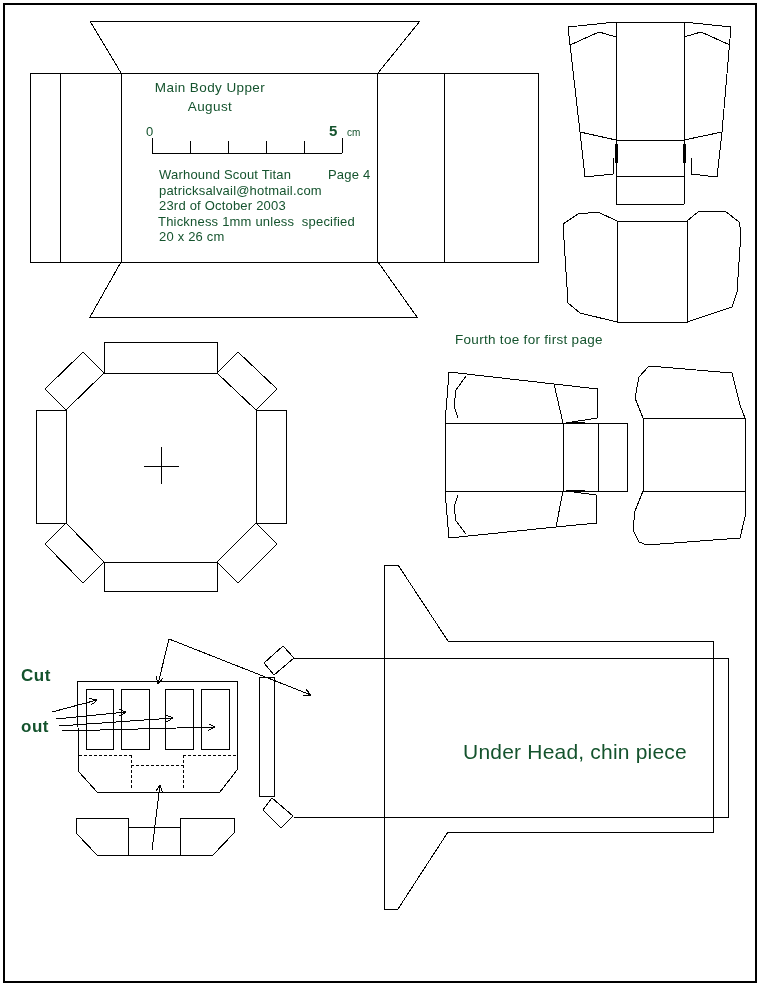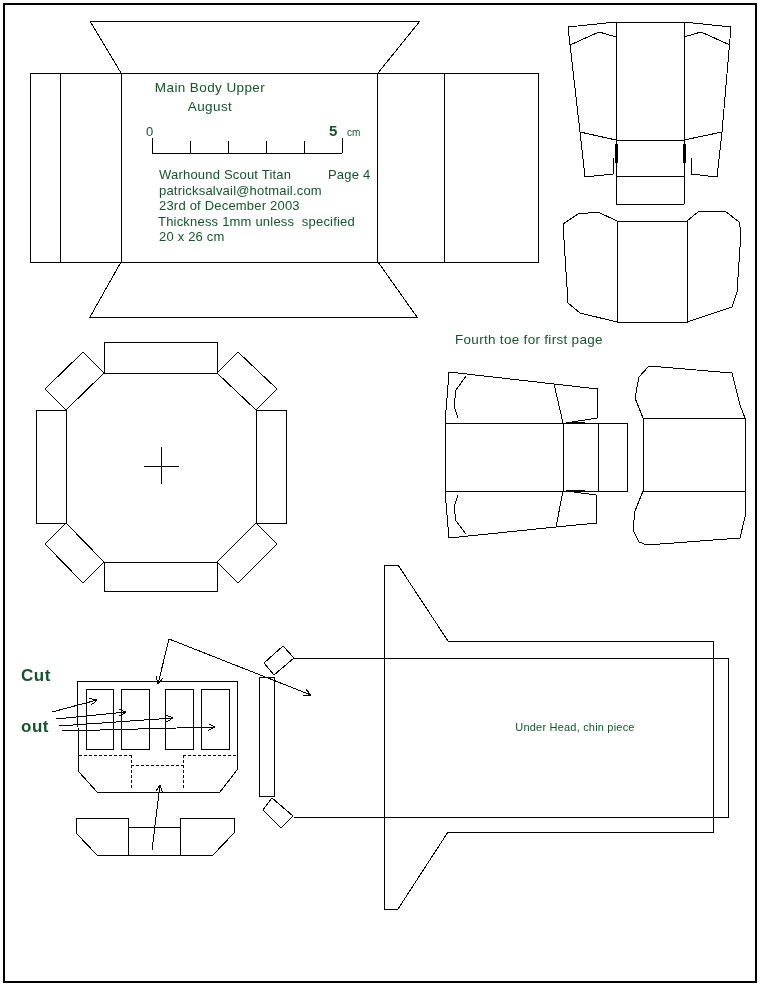--- a/index.html
+++ b/index.html
@@ -13,21 +13,21 @@
   }
   #drawing{position:absolute;left:0;top:0;}
   .txt{position:absolute;white-space:pre;line-height:1;}
   .title{font-size:13.5px;letter-spacing:.4px;text-align:center;}
   .info{font-size:13px;letter-spacing:.2px;line-height:15.6px;text-align:center;}
   .ruler0{font-size:13px;}
   .ruler5{font-size:15px;font-weight:700;}
   .rulercm{font-size:10px;}
   .sectionlabel{font-size:13.5px;letter-spacing:.3px;}
   .cutout{font-size:17px;font-weight:700;letter-spacing:.5px;line-height:23px;}
-  .chinlabel{font-size:11px;letter-spacing:.2px;}
+  .chinlabel{font-size:21px;letter-spacing:.2px;margin-top:19px;}
 </style>
 </head>
 <body>
 
 <div id="page">
 
   <svg id="drawing" width="760" height="986" viewBox="0 0 760 986" fill="none" stroke="#000" stroke-width="1" shape-rendering="crispEdges">
     <defs>
       <marker id="arr" markerWidth="12" markerHeight="12" refX="7" refY="3.5" orient="auto" markerUnits="userSpaceOnUse">
         <path d="M0,0 L7,3.5 L0,7" fill="none" stroke="#000" stroke-width="1"></path>
@@ -163,21 +163,21 @@
   <div class="txt title" style="left:130px;top:81px;width:160px;">Main Body Upper</div>
   <div class="txt title" style="left:130px;top:100px;width:160px;">August</div>
 
   <div class="txt ruler0" style="left:146px;top:125px;">0</div>
   <div class="txt ruler5" style="left:329px;top:123px;">5</div>
   <div class="txt rulercm" style="left:347px;top:128px;">cm</div>
 
   <div class="txt info" style="left:159px;top:167px;">Warhound Scout Titan</div>
   <div class="txt info" style="left:328px;top:167px;">Page 4</div>
   <div class="txt info" style="left:159px;top:183px;">patricksalvail@hotmail.com</div>
-  <div class="txt info" style="left:159px;top:198px;">23rd of December 2003</div>
+  <div class="txt info" style="left:159px;top:198px;">23rd of October 2003</div>
   <div class="txt info" style="left:158px;top:214px;">Thickness 1mm unless  specified</div>
   <div class="txt info" style="left:159px;top:229px;">20 x 26 cm</div>
 
   <div class="txt sectionlabel" style="left:455px;top:333px;">Fourth toe for first page</div>
 
   <div class="txt cutout" style="left:21px;top:664px;text-align:center;">Cut</div>
   <div class="txt cutout" style="left:21px;top:715px;">out</div>
 
   <div class="txt chinlabel" style="left:410px;top:722px;width:330px;text-align:center;">Under Head, chin piece</div>
 

